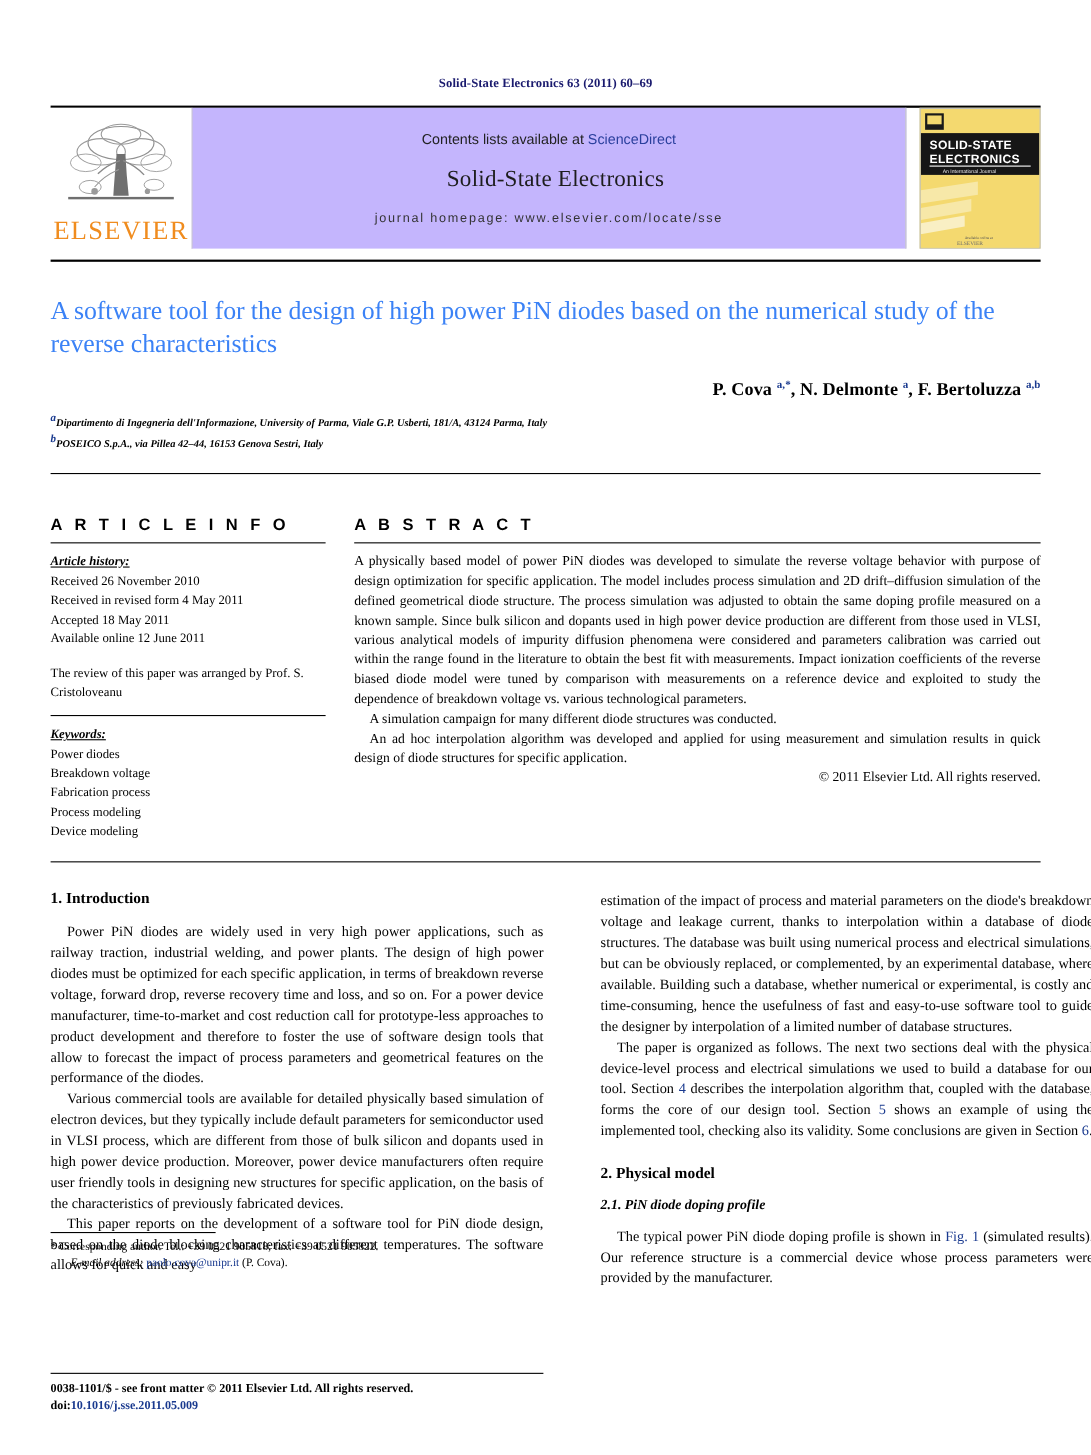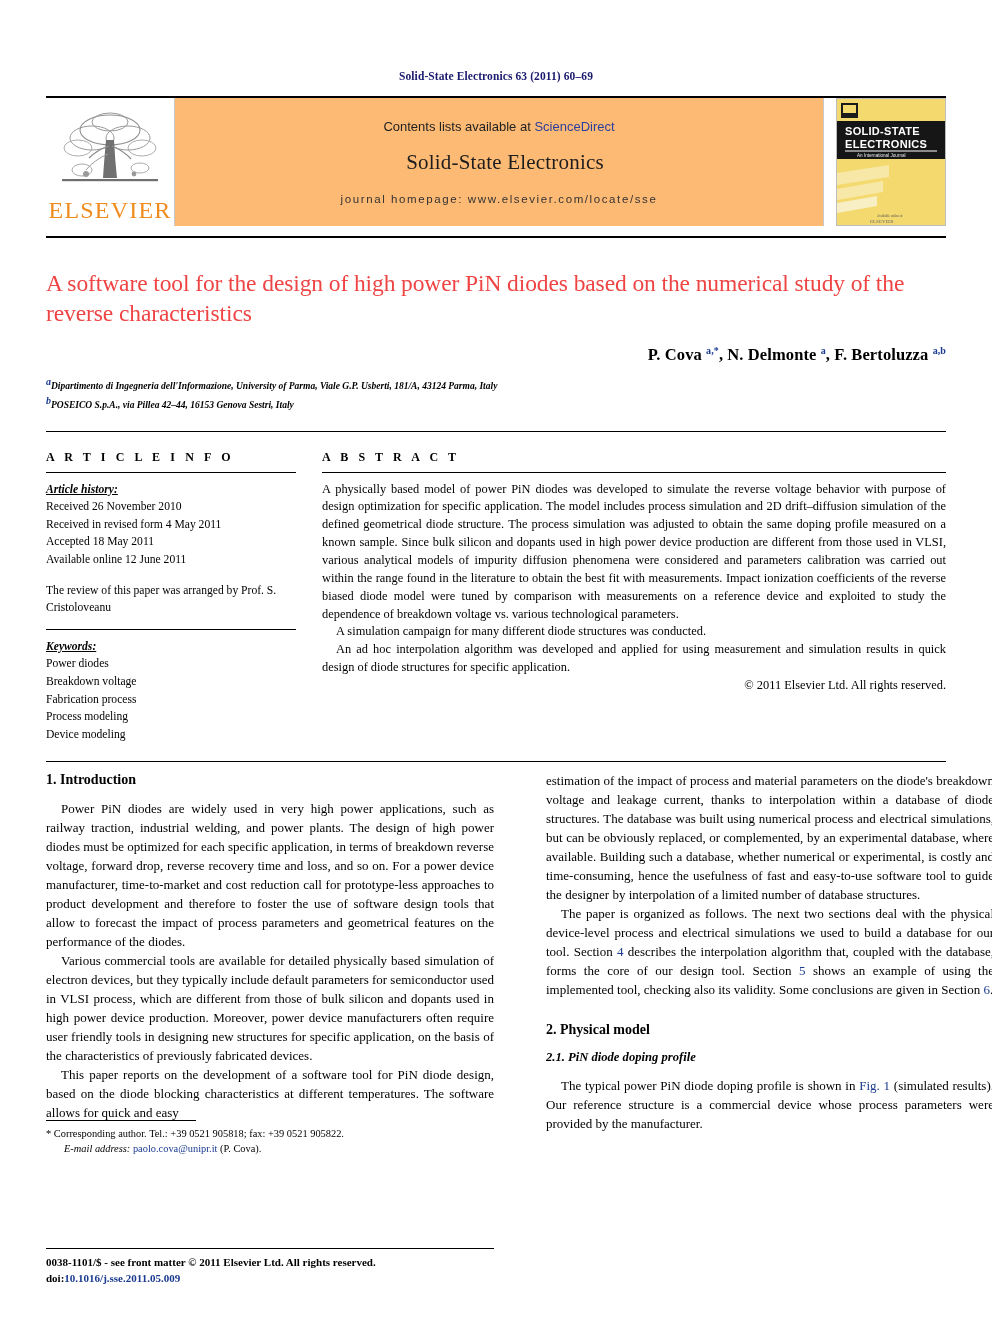--- a/index.html
+++ b/index.html
@@ -58,21 +58,21 @@
   .elsevier-word {
     font-family: "Liberation Serif", serif;
     color: #F08C1E;
     font-size: 24px;
     letter-spacing: 1.2px;
     line-height: 1;
     margin-top: 2px;
   }
   .masthead-center {
     flex: 1 1 auto;
-    background: #fdba74;
+    background: #c4b5fd;
     border-left: 1px solid #c9c9c9;
     border-right: 1px solid #c9c9c9;
     display: flex;
     flex-direction: column;
     align-items: center;
     justify-content: center;
     padding: 6px 0 10px 0;
     box-sizing: border-box;
   }
   .contents-line {
@@ -111,21 +111,21 @@
   
   .title-rule {
     border-top: 2.5px solid #000;
     margin-top: 10px;
   }
   .article-title {
     font-family: "Liberation Serif", serif;
     font-size: 23.5px;
     line-height: 1.28;
     margin: 30px 0 16px 0;
-    color: #ef4444;
+    color: #3b82f6;
     font-weight: normal;
     letter-spacing: -0.1px;
   }
   .authors {
     font-family: "Liberation Serif", serif;
     font-size: 16.5px;
     font-weight: bold;
     margin-top: 16px;
     letter-spacing: 0.1px;
     text-align: right;
@@ -152,24 +152,25 @@
   }
   .col-info {
     width: 250px;
     flex: 0 0 250px;
   }
   .col-abs {
     flex: 1 1 auto;
     margin-left: 26px;
   }
   .sec-label {
-    font-family: Liberation Serif, serif;
-    font-weight: bold;
-    font-size: 12px;
+    font-family: Liberation Sans, sans-serif;
+    font-weight: bold;
+    font-size: 15px;
     letter-spacing: 3.6px;
+    margin-top: 20px;
   }
   .thin-rule {
     border-top: 1.6px solid #000;
     margin: 7px 0 8px 0;
   }
   .info-body {
     font-family: "Liberation Serif", serif;
     font-size: 11.6px;
     line-height: 1.52;
   }
@@ -192,21 +193,21 @@
     margin-top: 1px;
   }
 
   
   .body-rule {
     border-top: 1px solid #000;
     margin-top: 18px;
   }
   .body-cols {
     display: flex;
-    margin-top: 10px;
+    margin-top: 26px;
   }
   .bcol {
     width: 448px;
     flex: 0 0 448px;
   }
   .bcol.right { margin-left: 52px; }
   .h2 {
     font-family: "Liberation Serif", serif;
     font-weight: bold;
     font-size: 14px;

